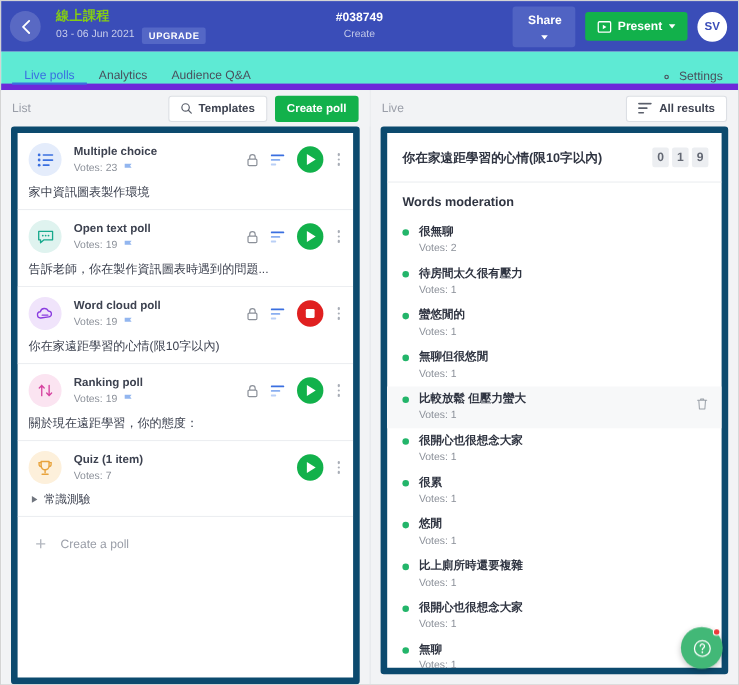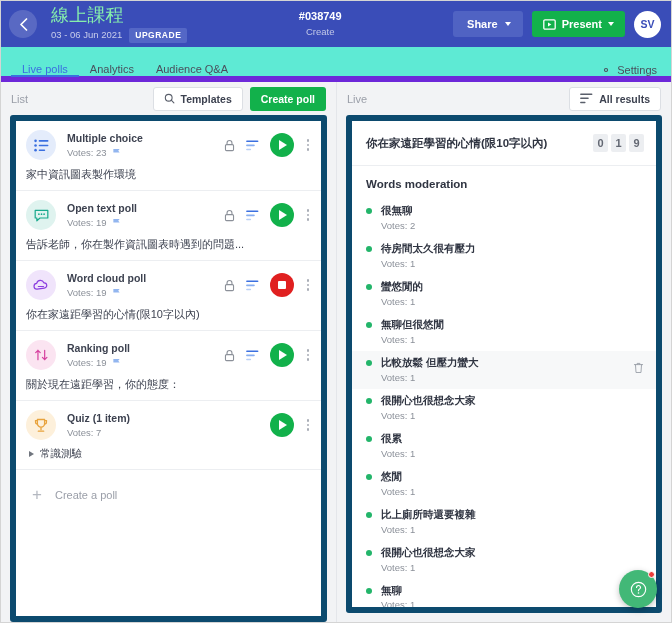--- a/index.html
+++ b/index.html
@@ -33,21 +33,21 @@
     width: 28px; height: 28px;
     border-radius: 50%;
     background: rgba(255,255,255,0.16);
     display: flex; align-items: center; justify-content: center;
     flex: 0 0 28px;
     cursor: pointer;
   }
   .back-btn svg { display: block; }
   .event-info { margin-left: 14px; line-height: 1.15; }
   .event-title {
-    font-size: 18px; font-weight: normal; color: #86efac;
+    font-size: 12px; font-weight: bold; color: #84cc16;
     letter-spacing: .2px;
   }
   .event-sub {
     margin-top: 3px;
     display: flex; align-items: center; gap: 7px;
   }
   .event-dates { font-size: 9.5px; color: #c8cdeb; }
   .upgrade-chip {
     font-size: 8.5px; font-weight: bold; letter-spacing: .5px;
     background: #5467c6; color: #fff;
@@ -65,20 +65,21 @@
     margin-left: auto;
     display: flex; align-items: center; gap: 9px;
   }
   .btn-share {
     background: #5063c3; color: #fff;
     font-size: 11px; font-weight: bold;
     padding: 7px 12px 7px 14px;
     border-radius: 3px; border: none;
     display: flex; align-items: center; gap: 7px;
     cursor: pointer;
+    flex-direction: column;
   }
   .btn-present {
     background: #12b14b; color: #fff;
     font-size: 11px; font-weight: bold;
     padding: 7px 11px; border-radius: 3px; border: none;
     display: flex; align-items: center; gap: 6px;
     cursor: pointer;
   }
   .caret { width: 0; height: 0; border-left: 3.5px solid transparent;
            border-right: 3.5px solid transparent; border-top: 4px solid #fff; }

